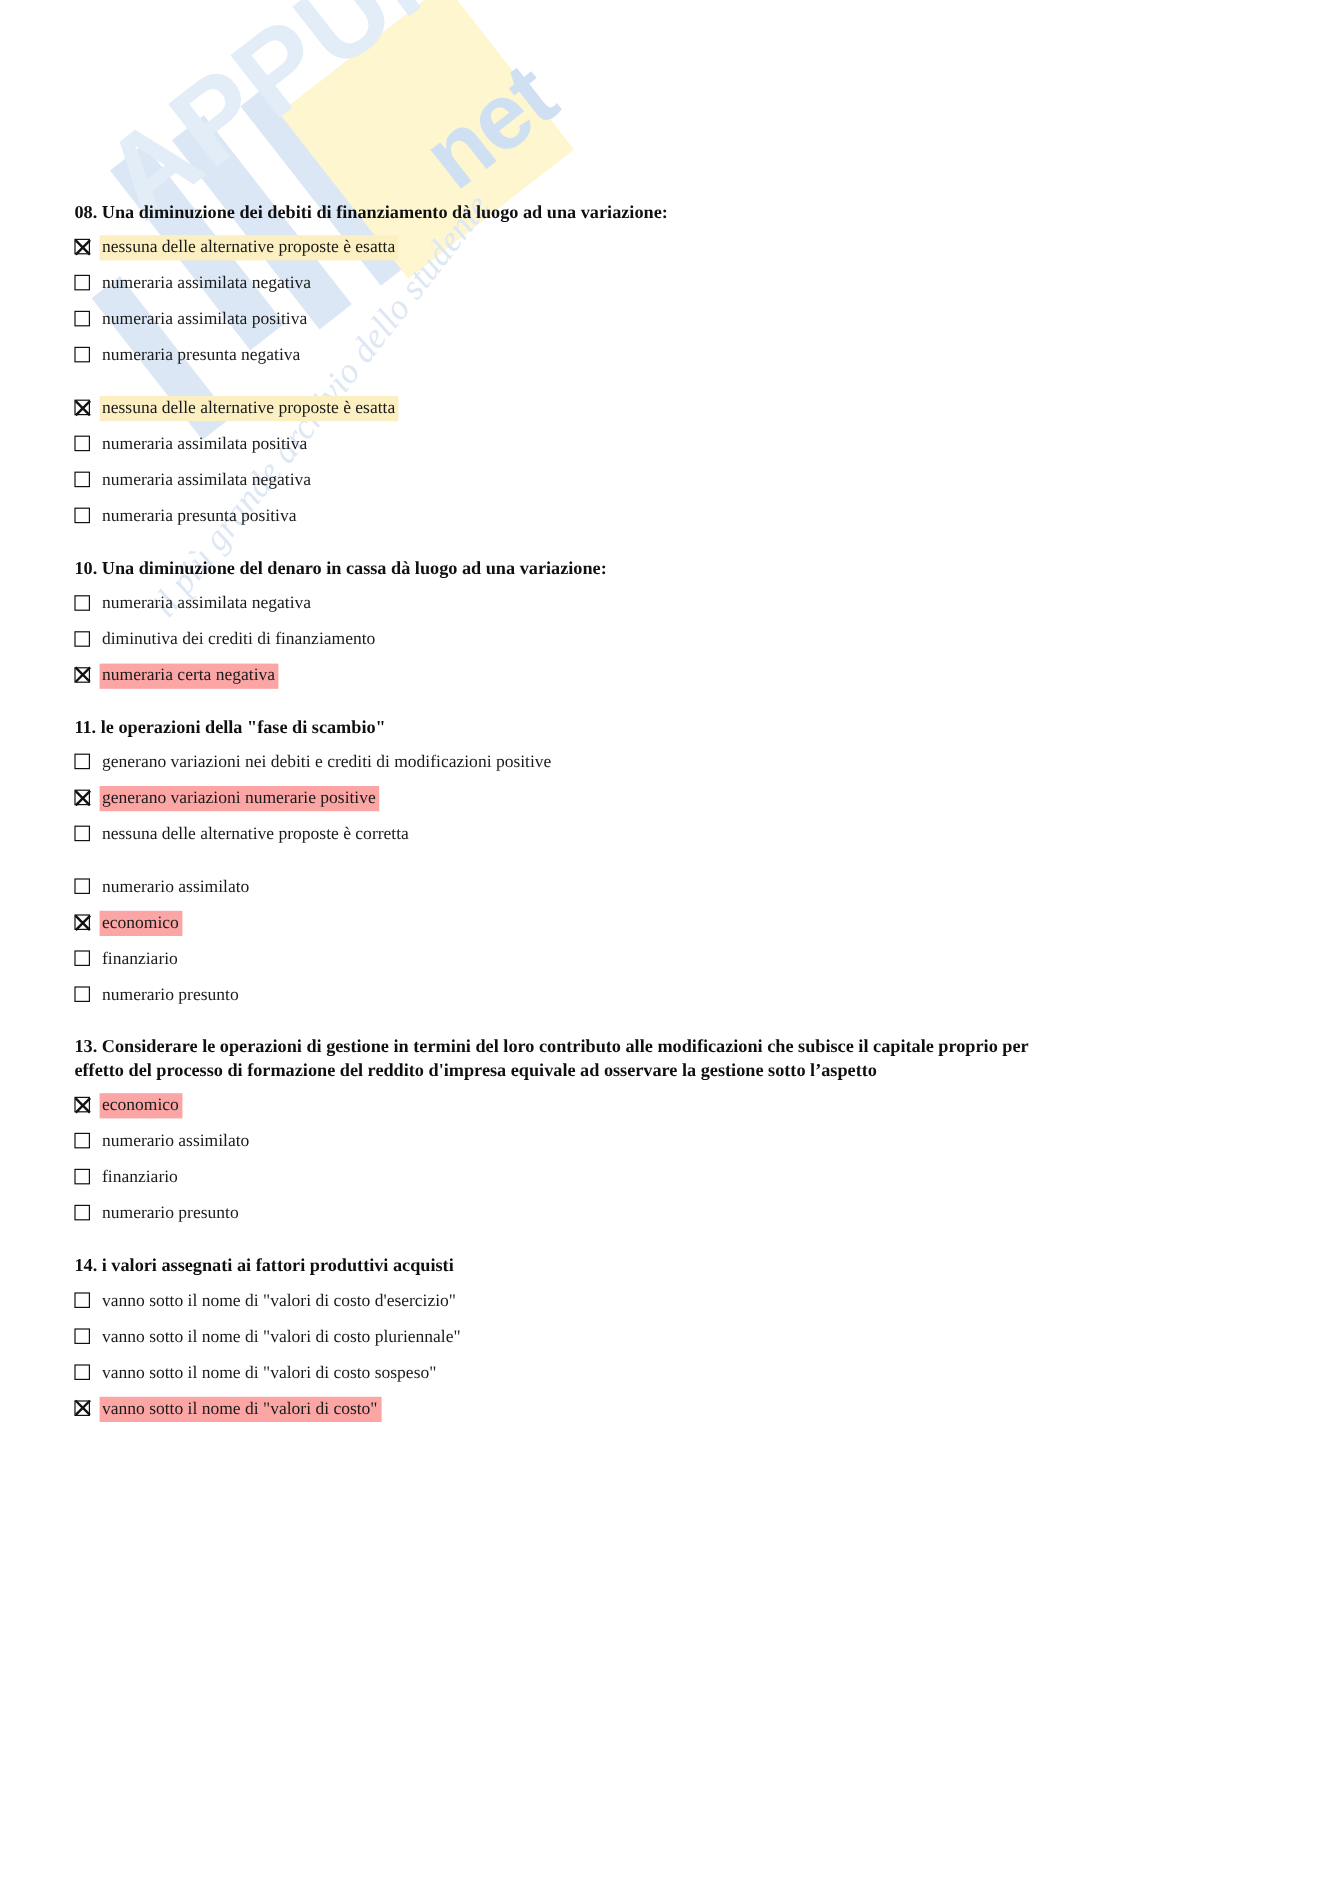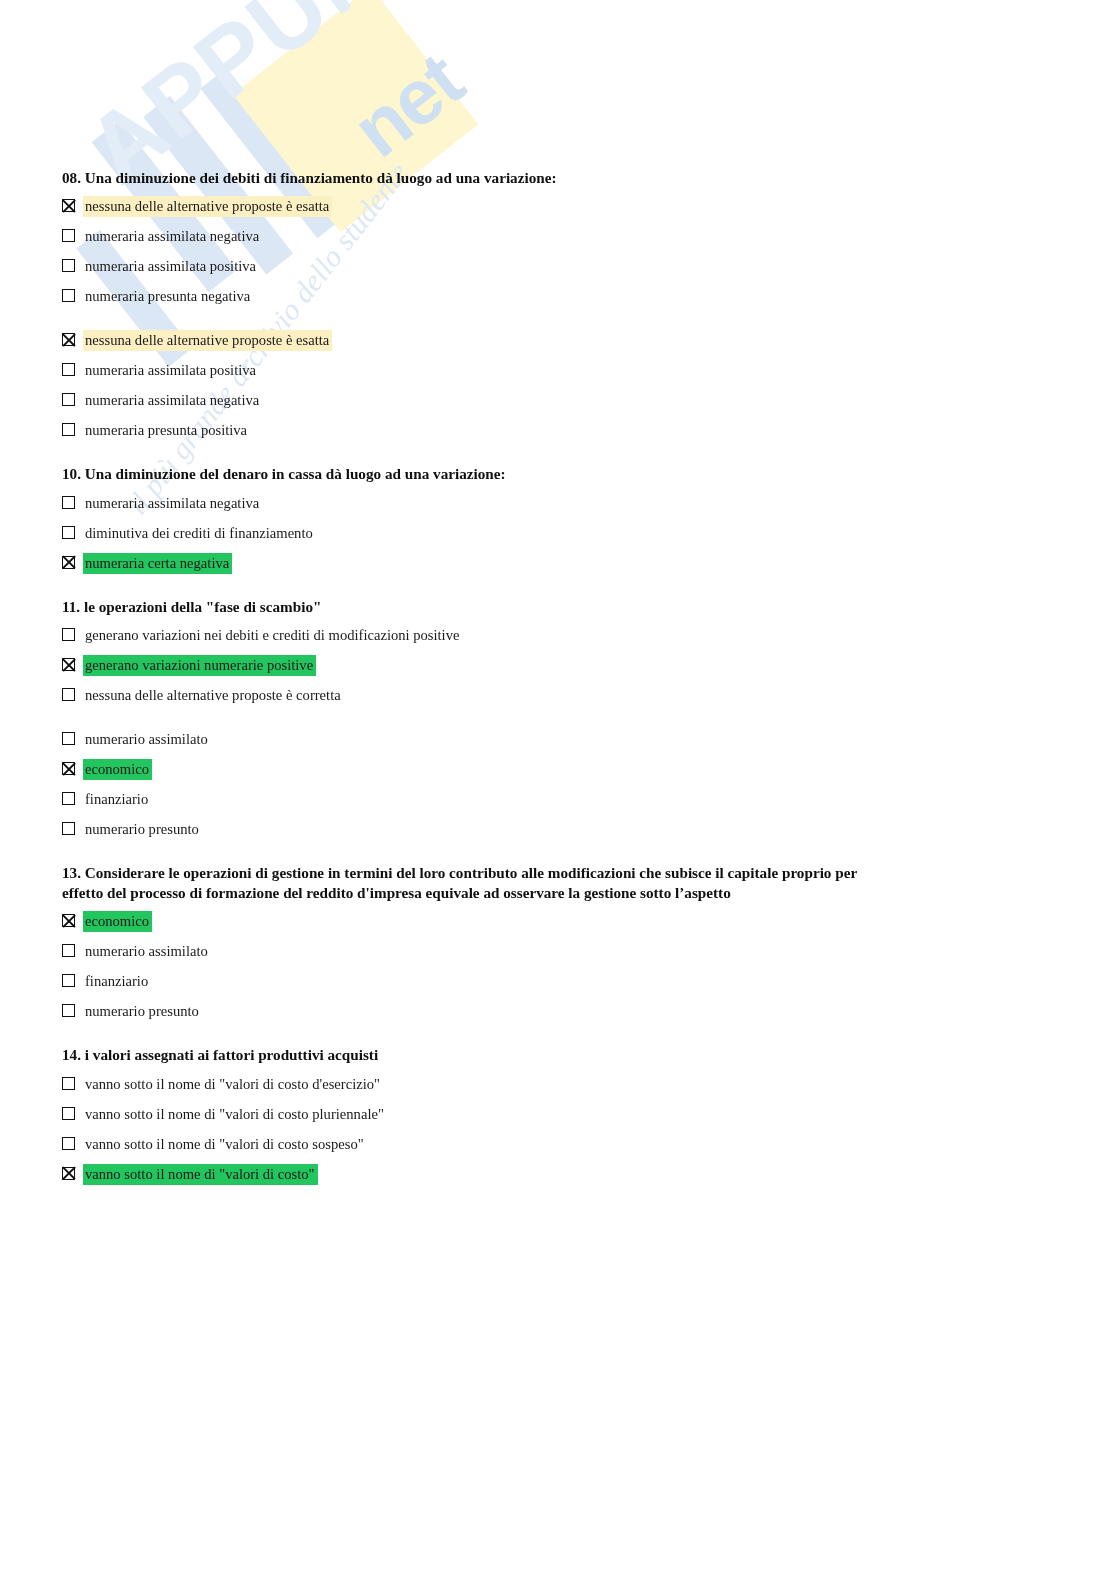--- a/index.html
+++ b/index.html
@@ -139,21 +139,21 @@
   .checkbox.checked::after  { transform: translate(-50%, -50%) rotate(-45deg); }
 
   .option-label {
     font-size: 14.6px;
     line-height: 1.15;
     color: #1a1a1a;
     white-space: nowrap;
     padding: 2px 3px 2px 2px;
   }
   .option-row.highlight .option-label {
-    background: #22c55e;
+    background: #fca5a5;
   }
   .option-row.highlight-faint .option-label {
     background: #fcf0c2;
   }
 </style>
 </head>
 <body>
 
 <div id="page">
 

